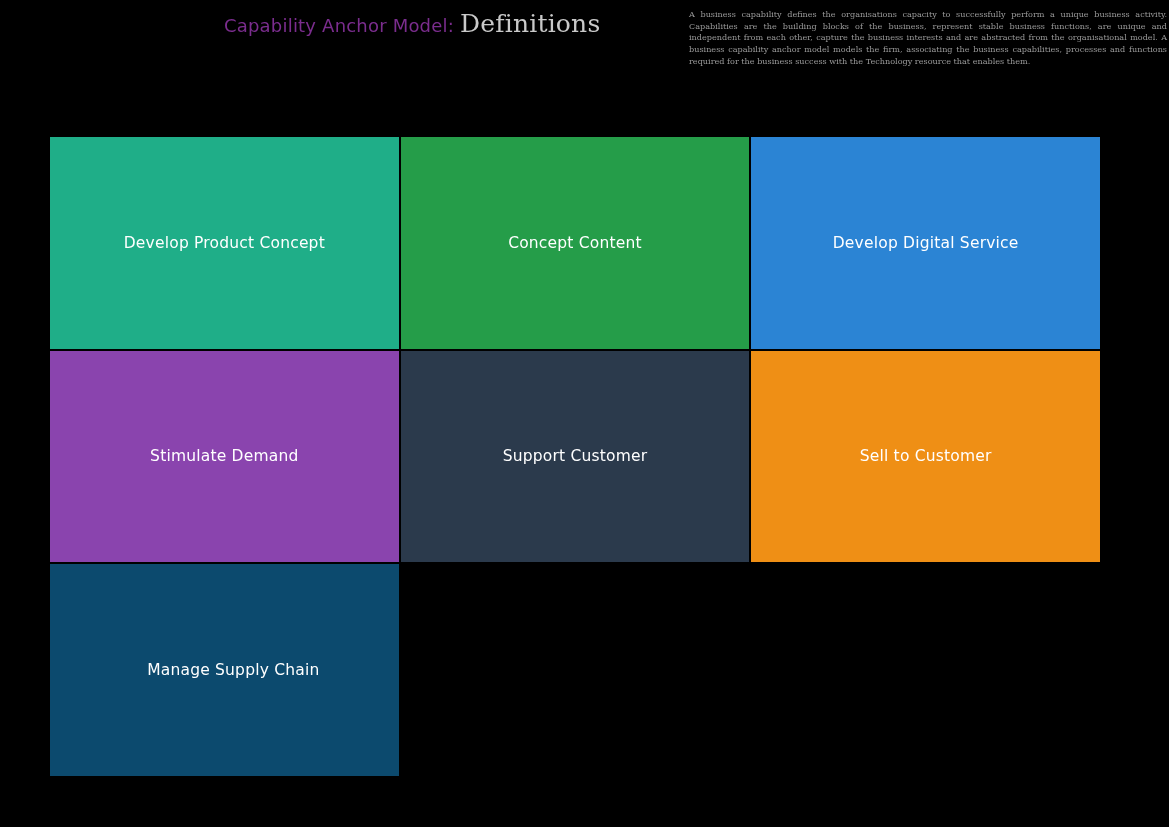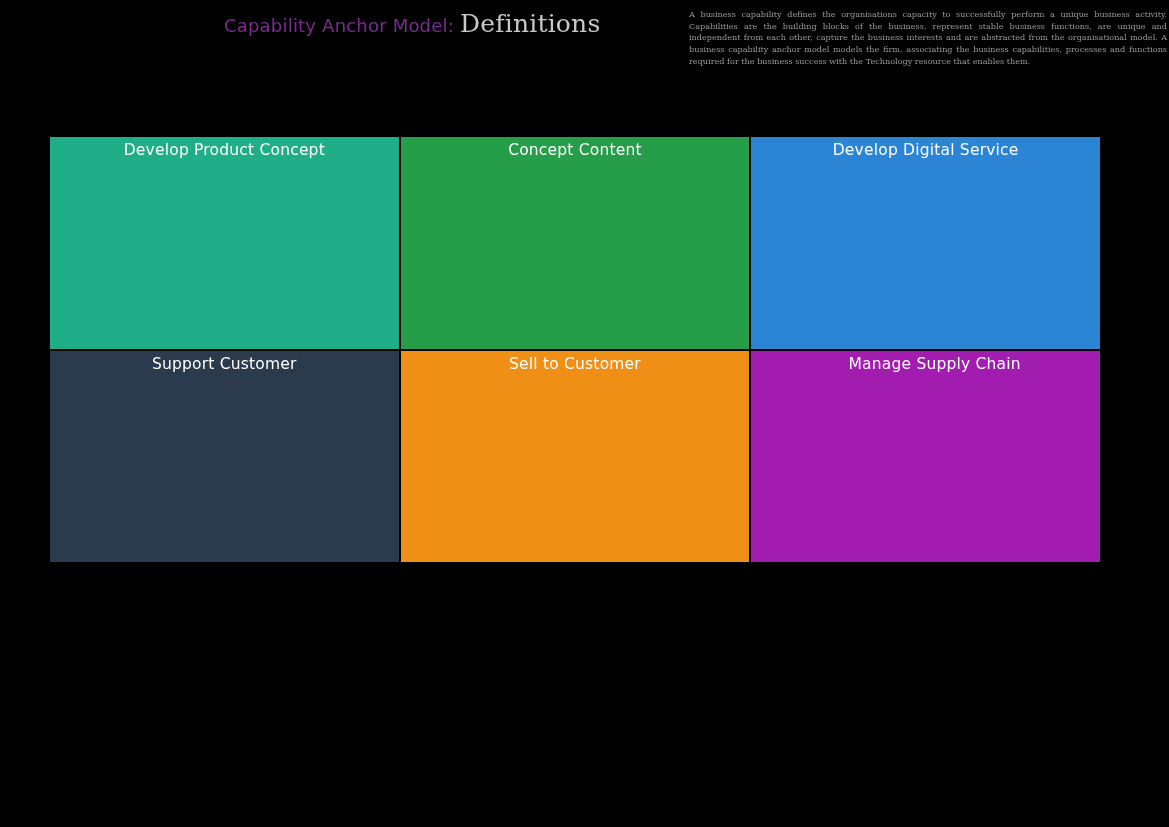--- a/index.html
+++ b/index.html
@@ -85,21 +85,21 @@
     height: 639px;
     display: grid;
     grid-template-columns: repeat(3, 1fr);
     grid-template-rows: repeat(3, 1fr);
     column-gap: 2px;
     row-gap: 2px;
     background: #000000;
   }
   .cell {
     display: flex;
-    align-items: flex-start;
+    align-items: center;
     justify-content: center;
     text-align: center;
     padding: 4px 10px;
     box-sizing: border-box;
   }
   .cell-label {
     font-family: "DejaVu Sans", sans-serif;
     font-size: 15.5px;
     font-weight: 400;
     color: #ffffff;
@@ -126,24 +126,27 @@
   <div class="matrix">
     <div class="cell" style="background-color: rgb(31, 174, 136);">
       <span class="cell-label">Develop Product Concept</span>
     </div>
     <div class="cell" style="background-color: rgb(37, 157, 73);">
       <span class="cell-label">Concept Content</span>
     </div>
     <div class="cell" style="background-color: rgb(43, 132, 212);">
       <span class="cell-label">Develop Digital Service</span>
     </div>
+    <div class="cell" style="background-color: rgb(138, 68, 174);">
+      <span class="cell-label">Stimulate Demand</span>
+    </div>
     <div class="cell" style="background-color: rgb(43, 58, 76);">
       <span class="cell-label">Support Customer</span>
     </div>
     <div class="cell" style="background-color: rgb(239, 143, 21);">
       <span class="cell-label">Sell to Customer</span>
     </div>
-    <div class="cell" style="background-color: #a21caf; padding-left: 28px;">
+    <div class="cell" style="background-color: #0c4a6e; padding-left: 28px;">
       <span class="cell-label">Manage Supply Chain</span>
     </div>
   </div>
 
 </div>
 
 </body></html>

